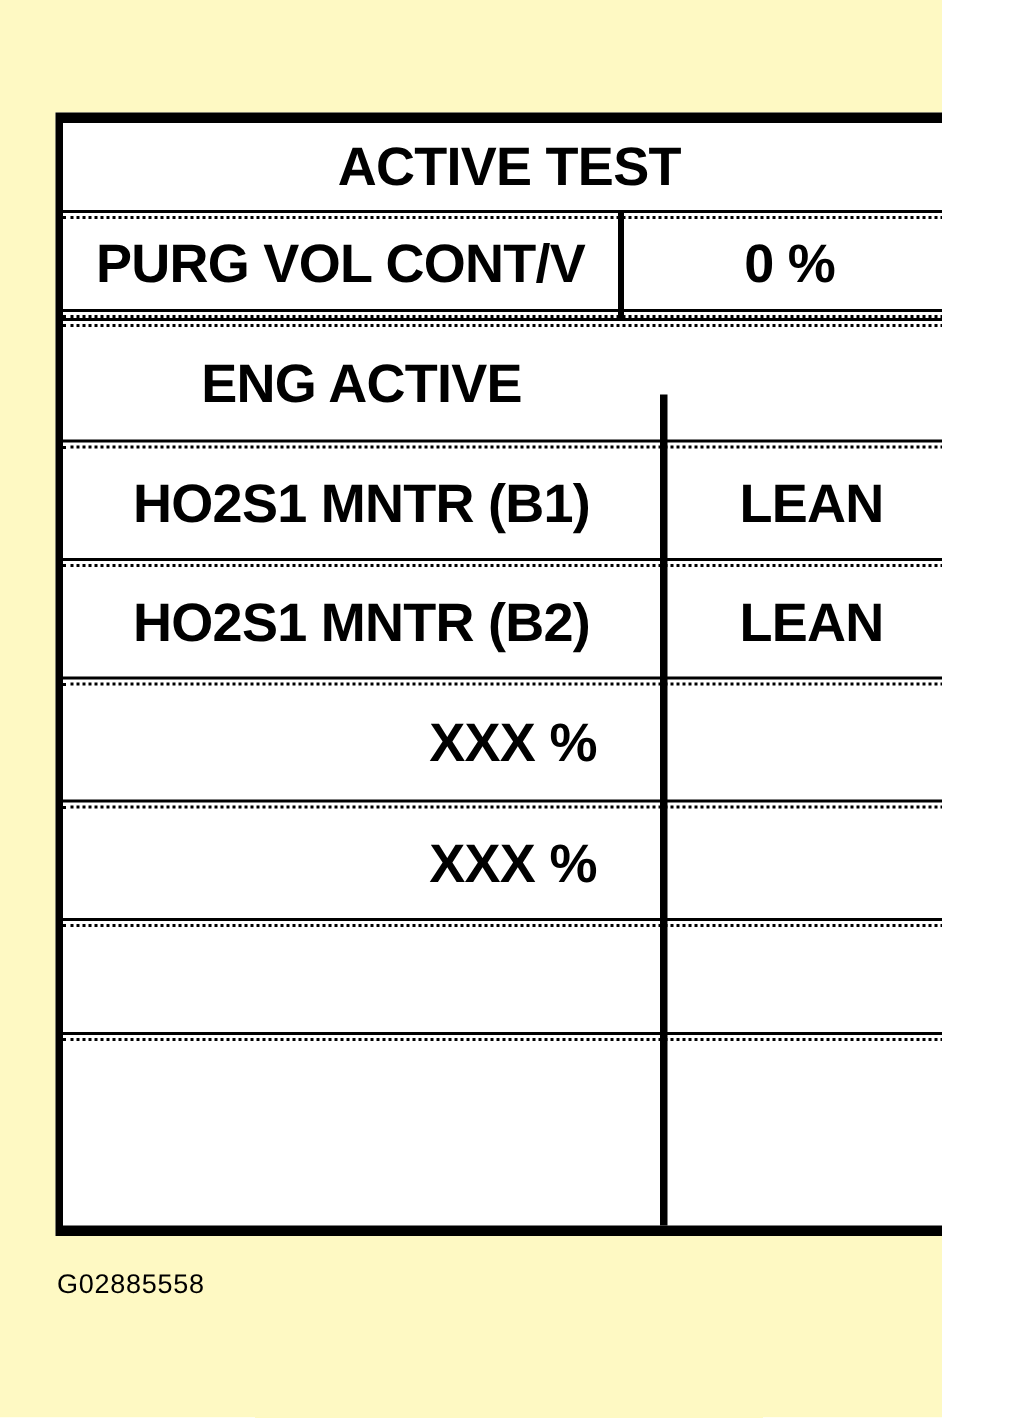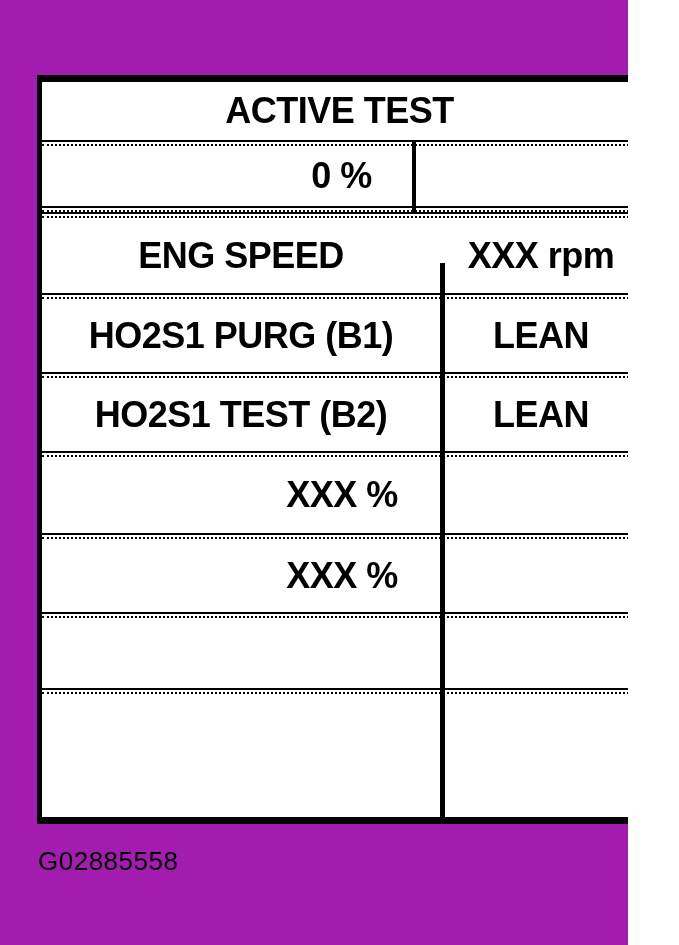--- a/index.html
+++ b/index.html
@@ -4,21 +4,21 @@
 <style>
   html, body {
     margin: 0;
     padding: 0;
     background: #ffffff;
   }
   .page {
     position: relative;
     width: 628px;
     height: 945px;
-    background: #a21caf;
+    background: #fef9c3;
     font-family: "Liberation Sans", sans-serif;
     color: #000000;
     overflow: hidden;
   }
   .scan-table {
     position: absolute;
     left: 37px;
     top: 75px;
     width: 605px;
     height: 749px;
@@ -67,58 +67,58 @@
     left: 398px;
     top: 181px;
     width: 5px;
     height: 554px;
     background: #000000;
   }
   .figure-caption {
     position: absolute;
     left: 38px;
     top: 846px;
-    font-size: 26px;
+    font-size: 18px;
     font-weight: 400;
     letter-spacing: 0.5px;
   }
 </style>
 </head>
 <body>
 
 <div class="page">
 
   <div class="scan-table">
 
     <div class="row" style="height:58px">
       <div class="cell cell-full">ACTIVE TEST</div>
     </div>
     <div class="sep"></div>
 
     <div class="row" style="height:60px">
+      <div class="cell cell-label-purg">PURG VOL CONT/V</div>
       <div class="cell cell-value-purg">0 %</div>
     </div>
     <div class="sep"></div>
 
     <div class="sep"></div>
 
     <div class="row" style="height:75px">
-      <div class="cell cell-label-mon">ENG SPEED</div>
-      <div class="cell cell-value-mon">XXX rpm</div>
+      <div class="cell cell-label-mon">ENG ACTIVE</div>
     </div>
     <div class="sep"></div>
 
     <div class="row" style="height:73px">
-      <div class="cell cell-label-mon">HO2S1 PURG (B1)</div>
+      <div class="cell cell-label-mon">HO2S1 MNTR (B1)</div>
       <div class="cell cell-value-mon">LEAN</div>
     </div>
     <div class="sep"></div>
 
     <div class="row" style="height:73px">
-      <div class="cell cell-label-mon">HO2S1 TEST (B2)</div>
+      <div class="cell cell-label-mon">HO2S1 MNTR (B2)</div>
       <div class="cell cell-value-mon">LEAN</div>
     </div>
     <div class="sep"></div>
 
     <div class="row" style="height:76px">
       <div class="cell cell-value-mon">XXX %</div>
     </div>
     <div class="sep"></div>
 
     <div class="row" style="height:73px">

